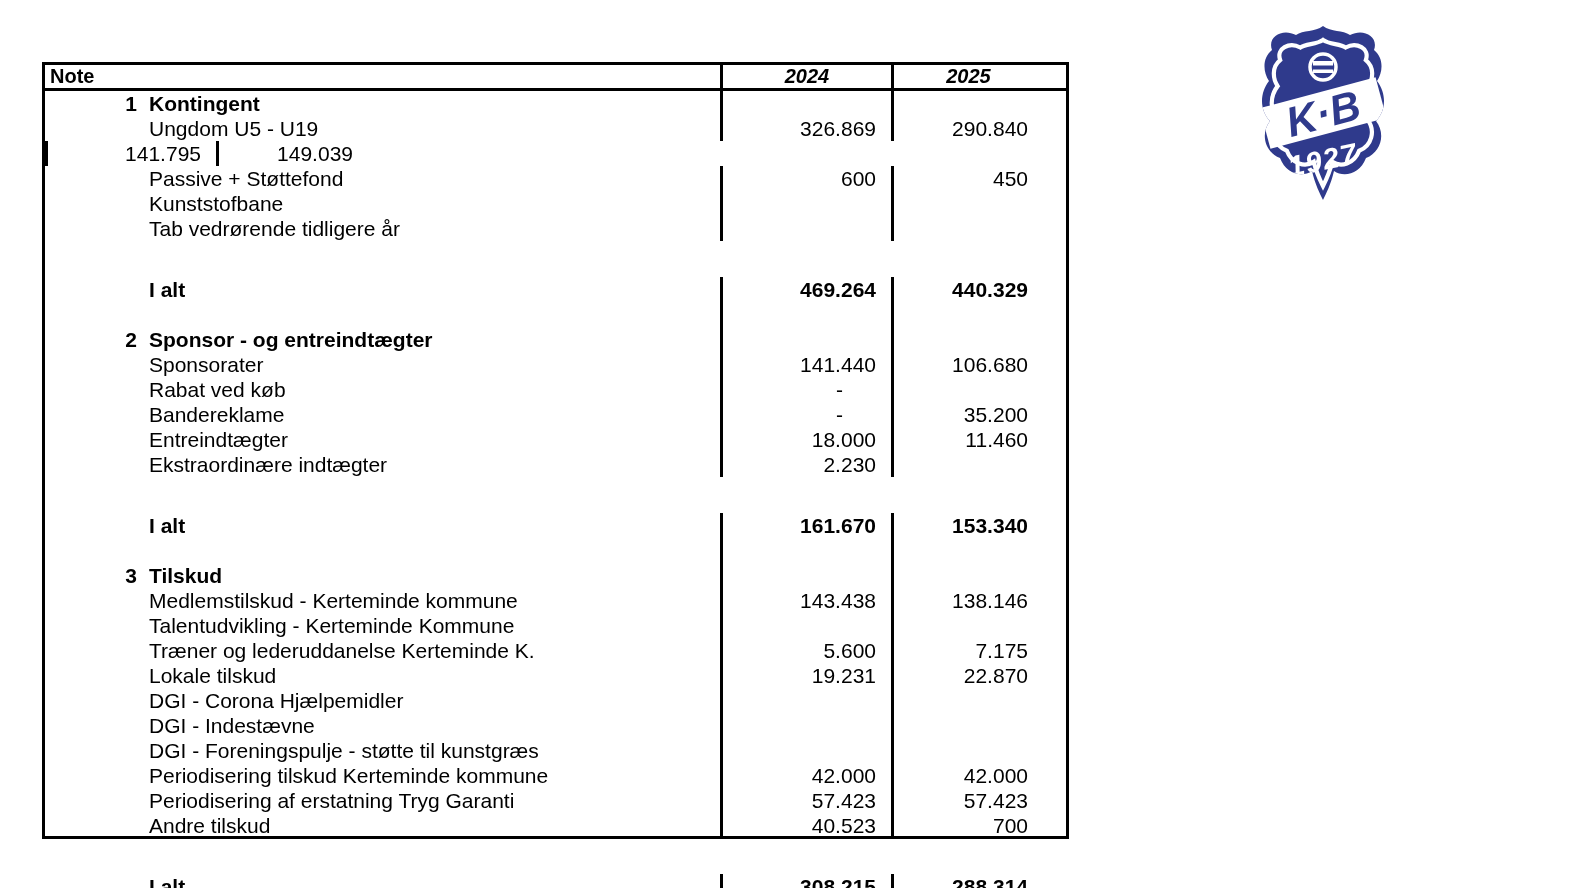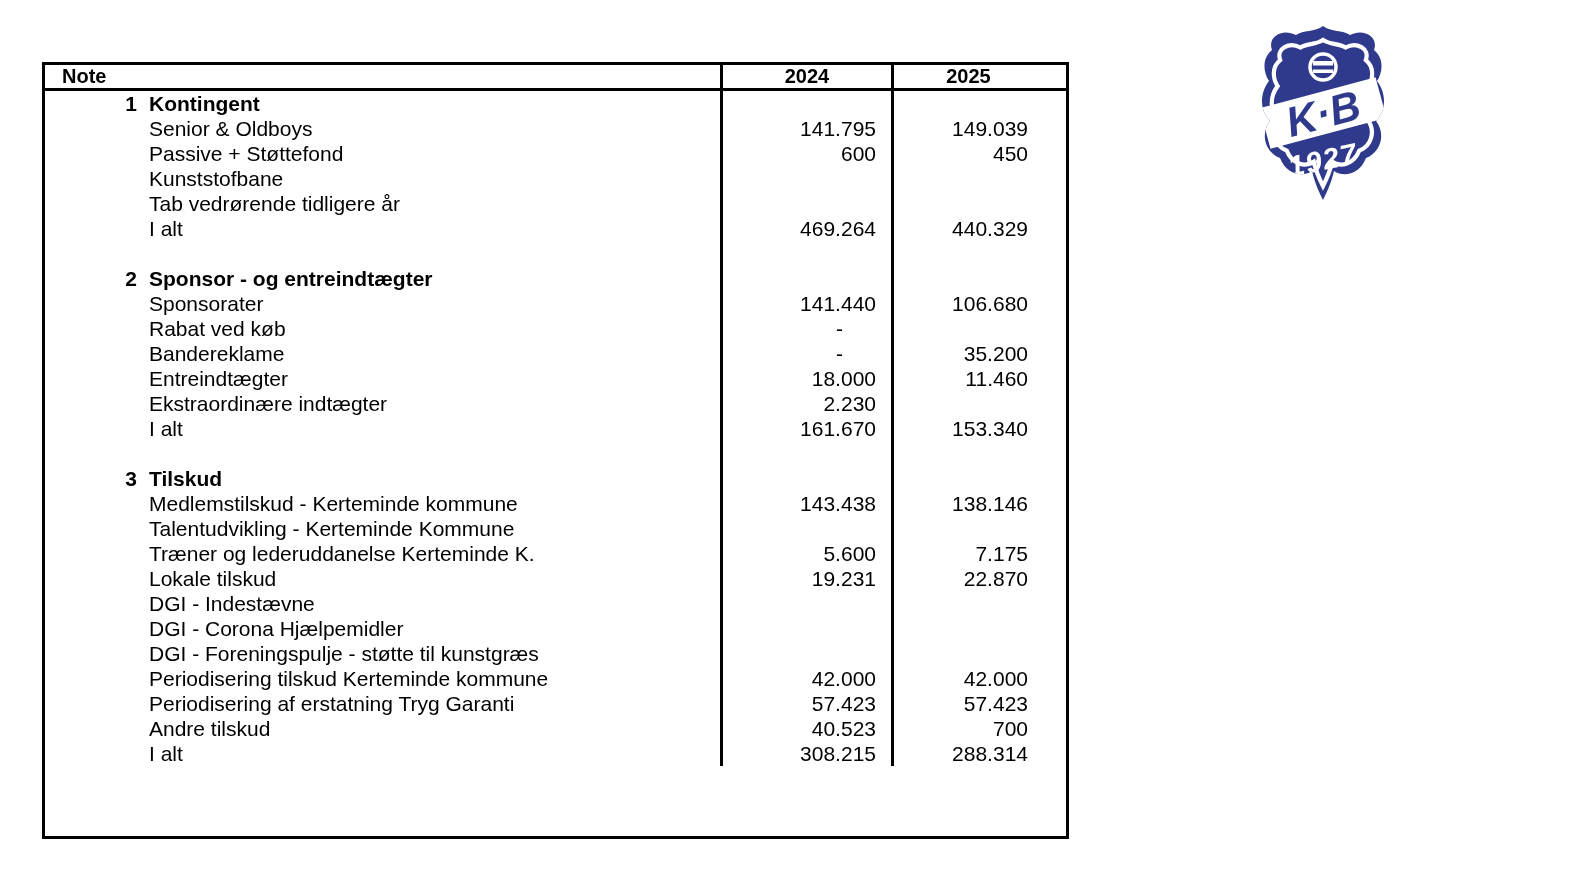--- a/index.html
+++ b/index.html
@@ -24,39 +24,39 @@
     display:flex;
     height:26px;
     border-bottom:3px solid #000;
     font-weight:bold;
     font-size:20px;
   }
   .cell { overflow:hidden; white-space:nowrap; }
   .c1 { width:675px; display:flex; align-items:center; }
   .c2 { width:171px; border-left:3px solid #000; display:flex; align-items:center; justify-content:flex-end; }
   .c3 { width:152px; border-left:3px solid #000; display:flex; align-items:center; justify-content:flex-end; }
-  .thead .c1 { padding-left:17px; }
-  .thead .c2, .thead .c3 { justify-content:center; }
+  .thead .c1 { padding-left:5px; }
+  .thead .c2, .thead .c3 { justify-content:center;font-style:italic; }
 
   .tbody { display:flex; flex-direction:column; }
   .row { display:flex; height:25px; font-size:21px; }
   .row .c2, .row .c3 { padding-right:15px; }
   .row .c2.dash { padding-right:48px; }
 
   .noteno {
     display:inline-block;
     width:92px;
     text-align:right;
     font-weight:bold;
     margin-right:12px;
     flex:none;
   }
   .lbl { white-space:nowrap; }
   .row.section-header .lbl { font-weight:bold; }
-  .row.total { font-weight:normal; }
+  .row.total { font-weight:bold;margin-top:36px; }
 
   
   .logo {
     position:absolute;
     left:1247px; top:22px;
     width:152px; height:182px;
   }
   .logo text { font-family:"Liberation Sans", sans-serif; }
 </style>
 </head>
@@ -75,22 +75,26 @@
           <div class="cell c1">
             <span class="noteno">1</span>
             <span class="lbl">Kontingent</span>
           </div>
           <div class="cell c2"></div>
           <div class="cell c3"></div>
         </div>
         <div class="row">
           <div class="cell c1">
             <span class="noteno"></span>
-            <span class="lbl">Senior &amp; Oldboys</span>
-          </div>
+            <span class="lbl">Ungdom U5 - U19</span>
+          </div>
+          <div class="cell c2">326.869</div>
+          <div class="cell c3">290.840</div>
+        </div>
+        <div class="row">
           <div class="cell c2">141.795</div>
           <div class="cell c3">149.039</div>
         </div>
         <div class="row">
           <div class="cell c1">
             <span class="noteno"></span>
             <span class="lbl">Passive + Støttefond</span>
           </div>
           <div class="cell c2">600</div>
           <div class="cell c3">450</div>
@@ -227,29 +231,29 @@
           <div class="cell c1">
             <span class="noteno"></span>
             <span class="lbl">Lokale tilskud</span>
           </div>
           <div class="cell c2">19.231</div>
           <div class="cell c3">22.870</div>
         </div>
         <div class="row">
           <div class="cell c1">
             <span class="noteno"></span>
+            <span class="lbl">DGI - Corona Hjælpemidler</span>
+          </div>
+          <div class="cell c2"></div>
+          <div class="cell c3"></div>
+        </div>
+        <div class="row">
+          <div class="cell c1">
+            <span class="noteno"></span>
             <span class="lbl">DGI - Indestævne</span>
-          </div>
-          <div class="cell c2"></div>
-          <div class="cell c3"></div>
-        </div>
-        <div class="row">
-          <div class="cell c1">
-            <span class="noteno"></span>
-            <span class="lbl">DGI - Corona Hjælpemidler</span>
           </div>
           <div class="cell c2"></div>
           <div class="cell c3"></div>
         </div>
         <div class="row">
           <div class="cell c1">
             <span class="noteno"></span>
             <span class="lbl">DGI - Foreningspulje - støtte til kunstgræs</span>
           </div>
           <div class="cell c2"></div>

